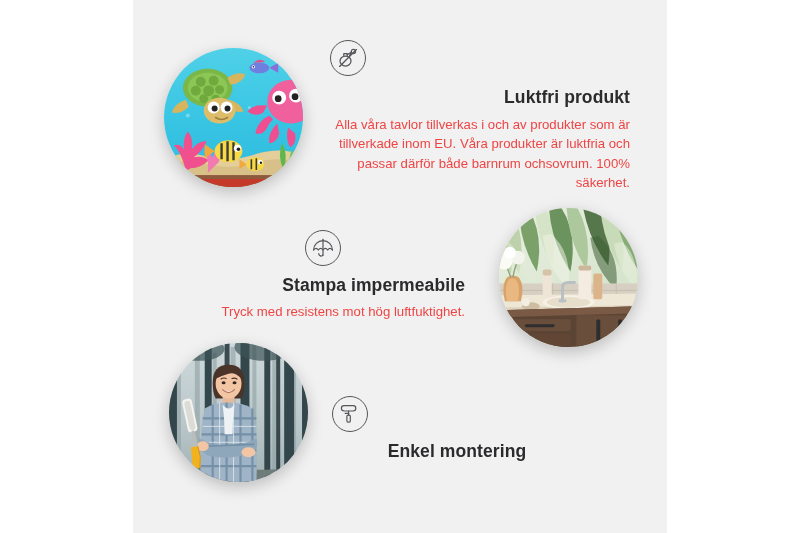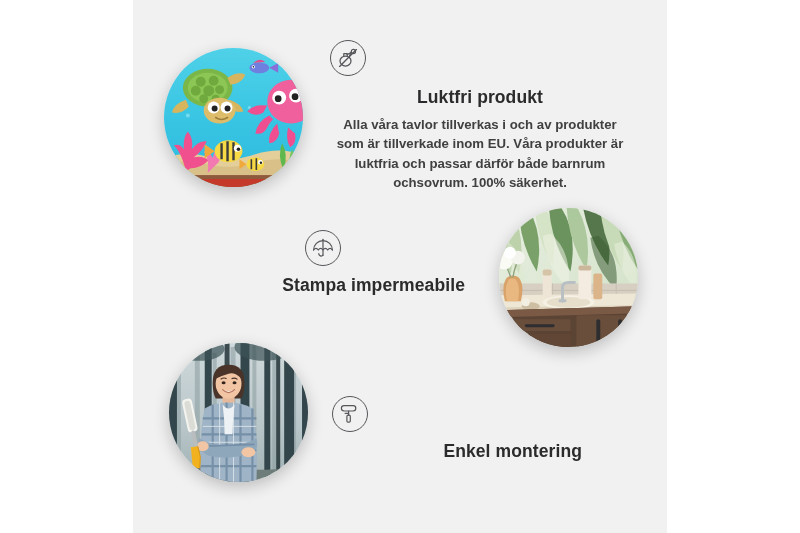--- a/index.html
+++ b/index.html
@@ -34,38 +34,37 @@
   .f-title{
     font-size:17.5px;
     font-weight:bold;
     color:#2b2b2d;
     letter-spacing:.1px;
     margin:0;
     line-height:1.25;
   }
   .f-body{
     font-size:13.2px;
-    color:#404040;
+    color:#ef4444;
     line-height:1.48;
     margin:0;
-    font-weight:bold;
-  }
-
-  
-  #feature1{left:330px;top:40px;width:300px;text-align:center;}
+  }
+
+  
+  #feature1{left:330px;top:40px;width:300px;text-align:right;}
   #feature1 .icon-wrap{margin-bottom:11px;}
   #feature1 .f-title{margin-bottom:6px;}
 
   
   #feature2{left:180px;top:230px;width:285px;text-align:right;}
   #feature2 .icon-wrap{margin:0 auto 9px auto;}
   #feature2 .f-title{margin-bottom:5px;}
 
   
-  #feature3{left:332px;top:396px;width:250px;text-align:right;}
+  #feature3{left:332px;top:396px;width:250px;text-align:center;}
   #feature3 .icon-wrap{margin-bottom:9px;}
   #feature3 .f-title{margin-bottom:4px;}
 
   
   .photo{
     position:absolute;
     border-radius:50%;
     overflow:hidden;
     box-shadow:0 5px 16px rgba(0,0,0,.22);
   }
@@ -388,20 +387,21 @@
     <div class="icon-wrap">
       <svg width="24" height="24" viewBox="0 0 24 24" fill="none" stroke="#55565a" stroke-width="1.2" stroke-linecap="round" stroke-linejoin="round">
         <path d="M2.6 14 A9.4 9.4 0 0 1 21.4 14"></path>
         <path d="M2.6 14 q2.35 -3.2 4.7 0 q2.35 -3.2 4.7 0 q2.35 -3.2 4.7 0 q2.35 -3.2 4.7 0"></path>
         <path d="M12 4.6 L12 19.2"></path>
         <path d="M12 19.2 a2.4 2.4 0 0 1 -4.2 -1.5"></path>
         <circle cx="12" cy="3.6" r="0.8" fill="#55565a" stroke="none"></circle>
       </svg>
     </div>
     <p class="f-title">Stampa impermeabile</p>
+    <p class="f-body">Tryck med resistens mot hög luftfuktighet.</p>
   </div>
 
   <div class="feature" id="feature3">
     <div class="icon-wrap">
       <svg width="24" height="24" viewBox="0 0 24 24" fill="none" stroke="#55565a" stroke-width="1.2" stroke-linecap="round" stroke-linejoin="round">
         <rect x="3.4" y="3.6" width="14.4" height="5.4" rx="2.7"></rect>
         <path d="M10.6 9 L10.6 11.4 L7.2 11.4"></path>
         <path d="M10.6 11.4 L10.6 13.2"></path>
         <rect x="8.9" y="13.2" width="3.4" height="7" rx="1.1"></rect>
       </svg>

